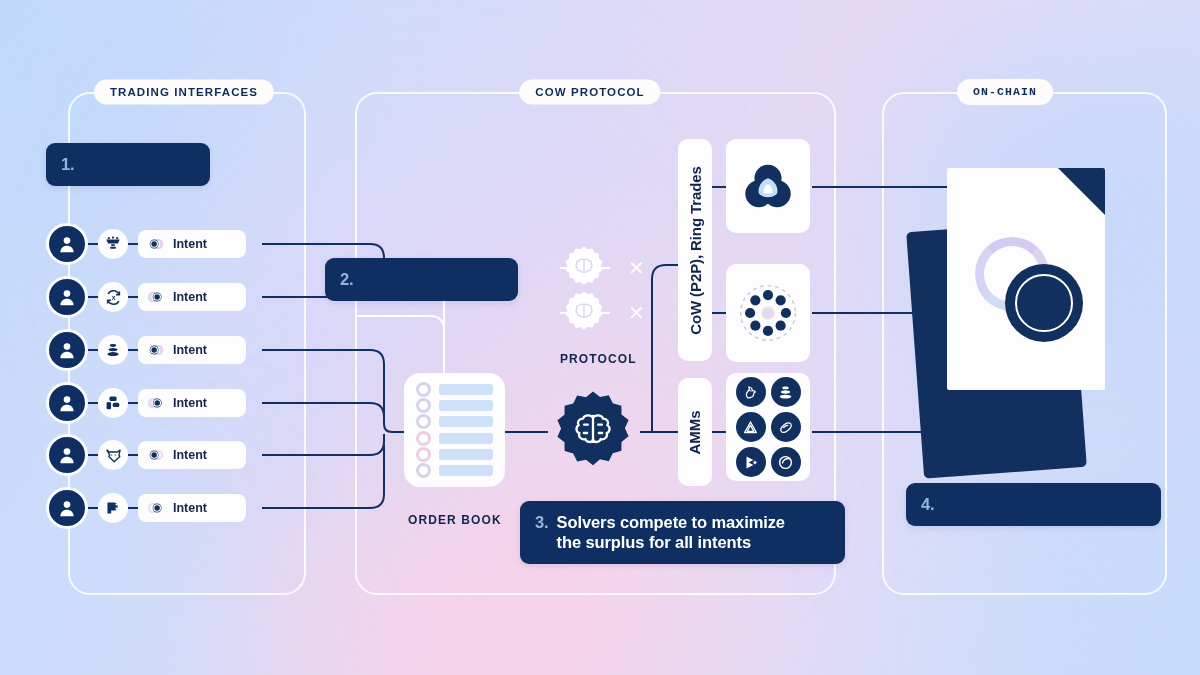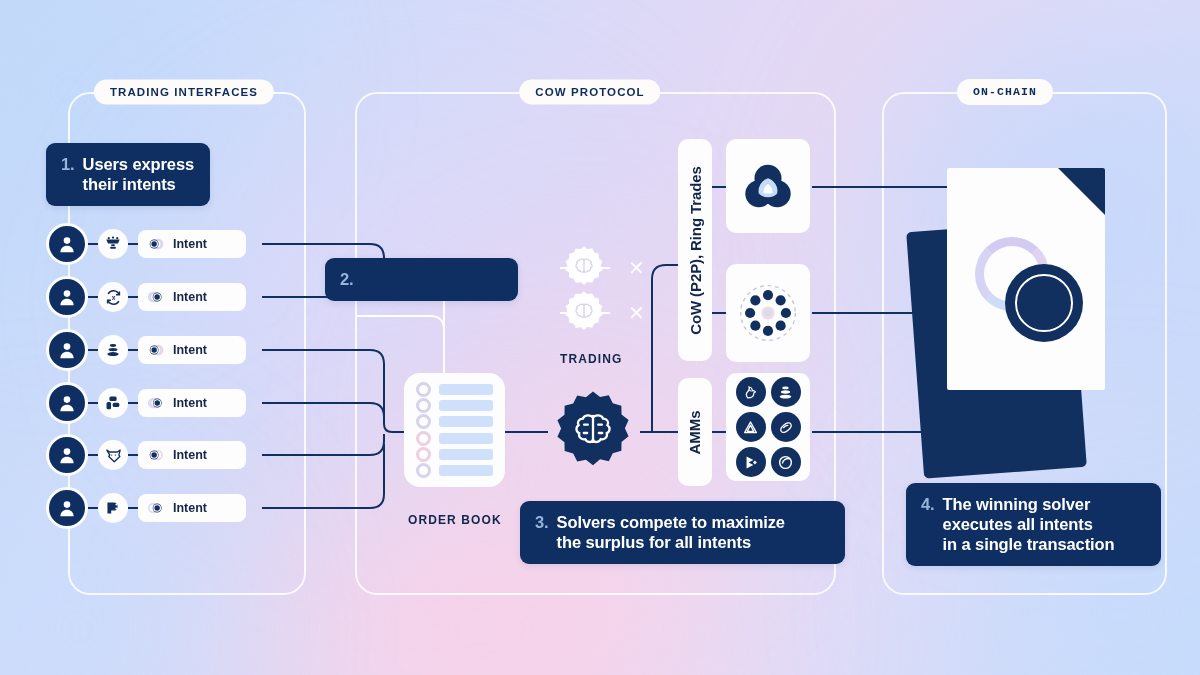--- a/index.html
+++ b/index.html
@@ -284,22 +284,20 @@
 
       <path d="M812 187 H 1000"></path>
       <path d="M812 313 H 1000"></path>
       <path d="M812 432 H 1000"></path>
     </g>
   </svg>
 
   <div class="callout" style="left:46px; top:143px; width:164px;">
     <div class="body" style="display:flex; gap:5px; align-items:flex-start;">
       <span class="num">1.</span>
-      <span class="txt">Users express
-their intents</span>
     </div>
   </div>
 
   <div class="user-row" style="left:46px; top:223px;">
     <div class="avatar">
       <svg width="22" height="22" viewBox="0 0 24 24" fill="#ffffff">
           <circle cx="12" cy="8.3" r="3.6"></circle>
           <path d="M4.8 21c0-4.1 3.2-7 7.2-7s7.2 2.9 7.2 7z"></path>
         </svg>
     </div>
@@ -510,21 +508,21 @@
       <path fill="#ffffff" d="M30 3l4.6 3.6 5.7-1.2 2.6 5.2 5.6 1.6.1 5.8 4.6 3.6-2.4 5.3 2.4 5.3-4.6 3.6-.1 5.8-5.6 1.6-2.6 5.2-5.7-1.2L30 51l-4.6-3.6-5.7 1.2-2.6-5.2-5.6-1.6-.1-5.8L6.8 32.4 9.2 27l-2.4-5.3 4.6-3.6.1-5.8 5.6-1.6 2.6-5.2 5.7 1.2z"></path>
       <g fill="none" stroke="#d8d4ee" stroke-width="1.7" stroke-linecap="round">
         <path d="M30 19.5v16"></path>
         <path d="M30 20.2c-1.4-2-5.4-1.8-6.2.6-2.4-.1-3.7 2.2-2.6 4-1.9 1.3-1.7 4 .4 4.9-.6 2.3 1.5 4.3 3.7 3.6.8 2.1 3.8 2.4 5 .7"></path>
         <path d="M30 20.2c1.4-2 5.4-1.8 6.2.6 2.4-.1 3.7 2.2 2.6 4 1.9 1.3 1.7 4-.4 4.9.6 2.3-1.5 4.3-3.7 3.6-.8 2.1-3.8 2.4-5 .7"></path>
       </g>
     </svg>
   </div>
   <div class="xmark" style="left:628px; top:303px;">✕</div>
 
-  <div class="caption" style="left:560px; top:352px;">TRADING</div>
+  <div class="caption" style="left:560px; top:352px;">PROTOCOL</div>
 
   <div class="gear-main" style="left:547px; top:387px;">
     <svg width="92" height="92" viewBox="0 0 60 60">
       <path fill="#12305f" d="M30 3l4.6 3.6 5.7-1.2 2.6 5.2 5.6 1.6.1 5.8 4.6 3.6-2.4 5.3 2.4 5.3-4.6 3.6-.1 5.8-5.6 1.6-2.6 5.2-5.7-1.2L30 51l-4.6-3.6-5.7 1.2-2.6-5.2-5.6-1.6-.1-5.8L6.8 32.4 9.2 27l-2.4-5.3 4.6-3.6.1-5.8 5.6-1.6 2.6-5.2 5.7 1.2z"></path>
       <g fill="none" stroke="#ffffff" stroke-width="1.5" stroke-linecap="round">
         <path d="M30 18.8v17"></path>
         <path d="M30 20c-1.5-2.2-5.8-2-6.6.6-2.6-.1-4 2.4-2.8 4.3-2 1.4-1.8 4.3.4 5.2-.6 2.5 1.6 4.6 4 3.9.9 2.2 4 2.5 5.3.7"></path>
         <path d="M30 20c1.5-2.2 5.8-2 6.6.6 2.6-.1 4 2.4 2.8 4.3 2 1.4 1.8 4.3-.4 5.2.6 2.5-1.6 4.6-4 3.9-.9 2.2-4 2.5-5.3.7"></path>
         <path d="M26.6 24.6h-2.4M33.4 24.6h2.4M26.2 30h-2.2M33.8 30h2.2"></path>
       </g>
@@ -623,19 +621,16 @@
     <div class="doc-fold"></div>
     <div class="doc-circle-ghost" style="left:28px; top:69px; width:74px; height:74px;"></div>
     <div class="doc-circle-main" style="left:58px; top:96px; width:78px; height:78px;">
       <div class="inner-ring"></div>
     </div>
   </div>
 
   <div class="callout" style="left:906px; top:483px; width:255px;">
     <div class="body" style="display:flex; gap:5px; align-items:flex-start;">
       <span class="num">4.</span>
-      <span class="txt">The winning solver
-executes all intents
-in a single transaction</span>
     </div>
   </div>
 
 </div>
 
 </body></html>

